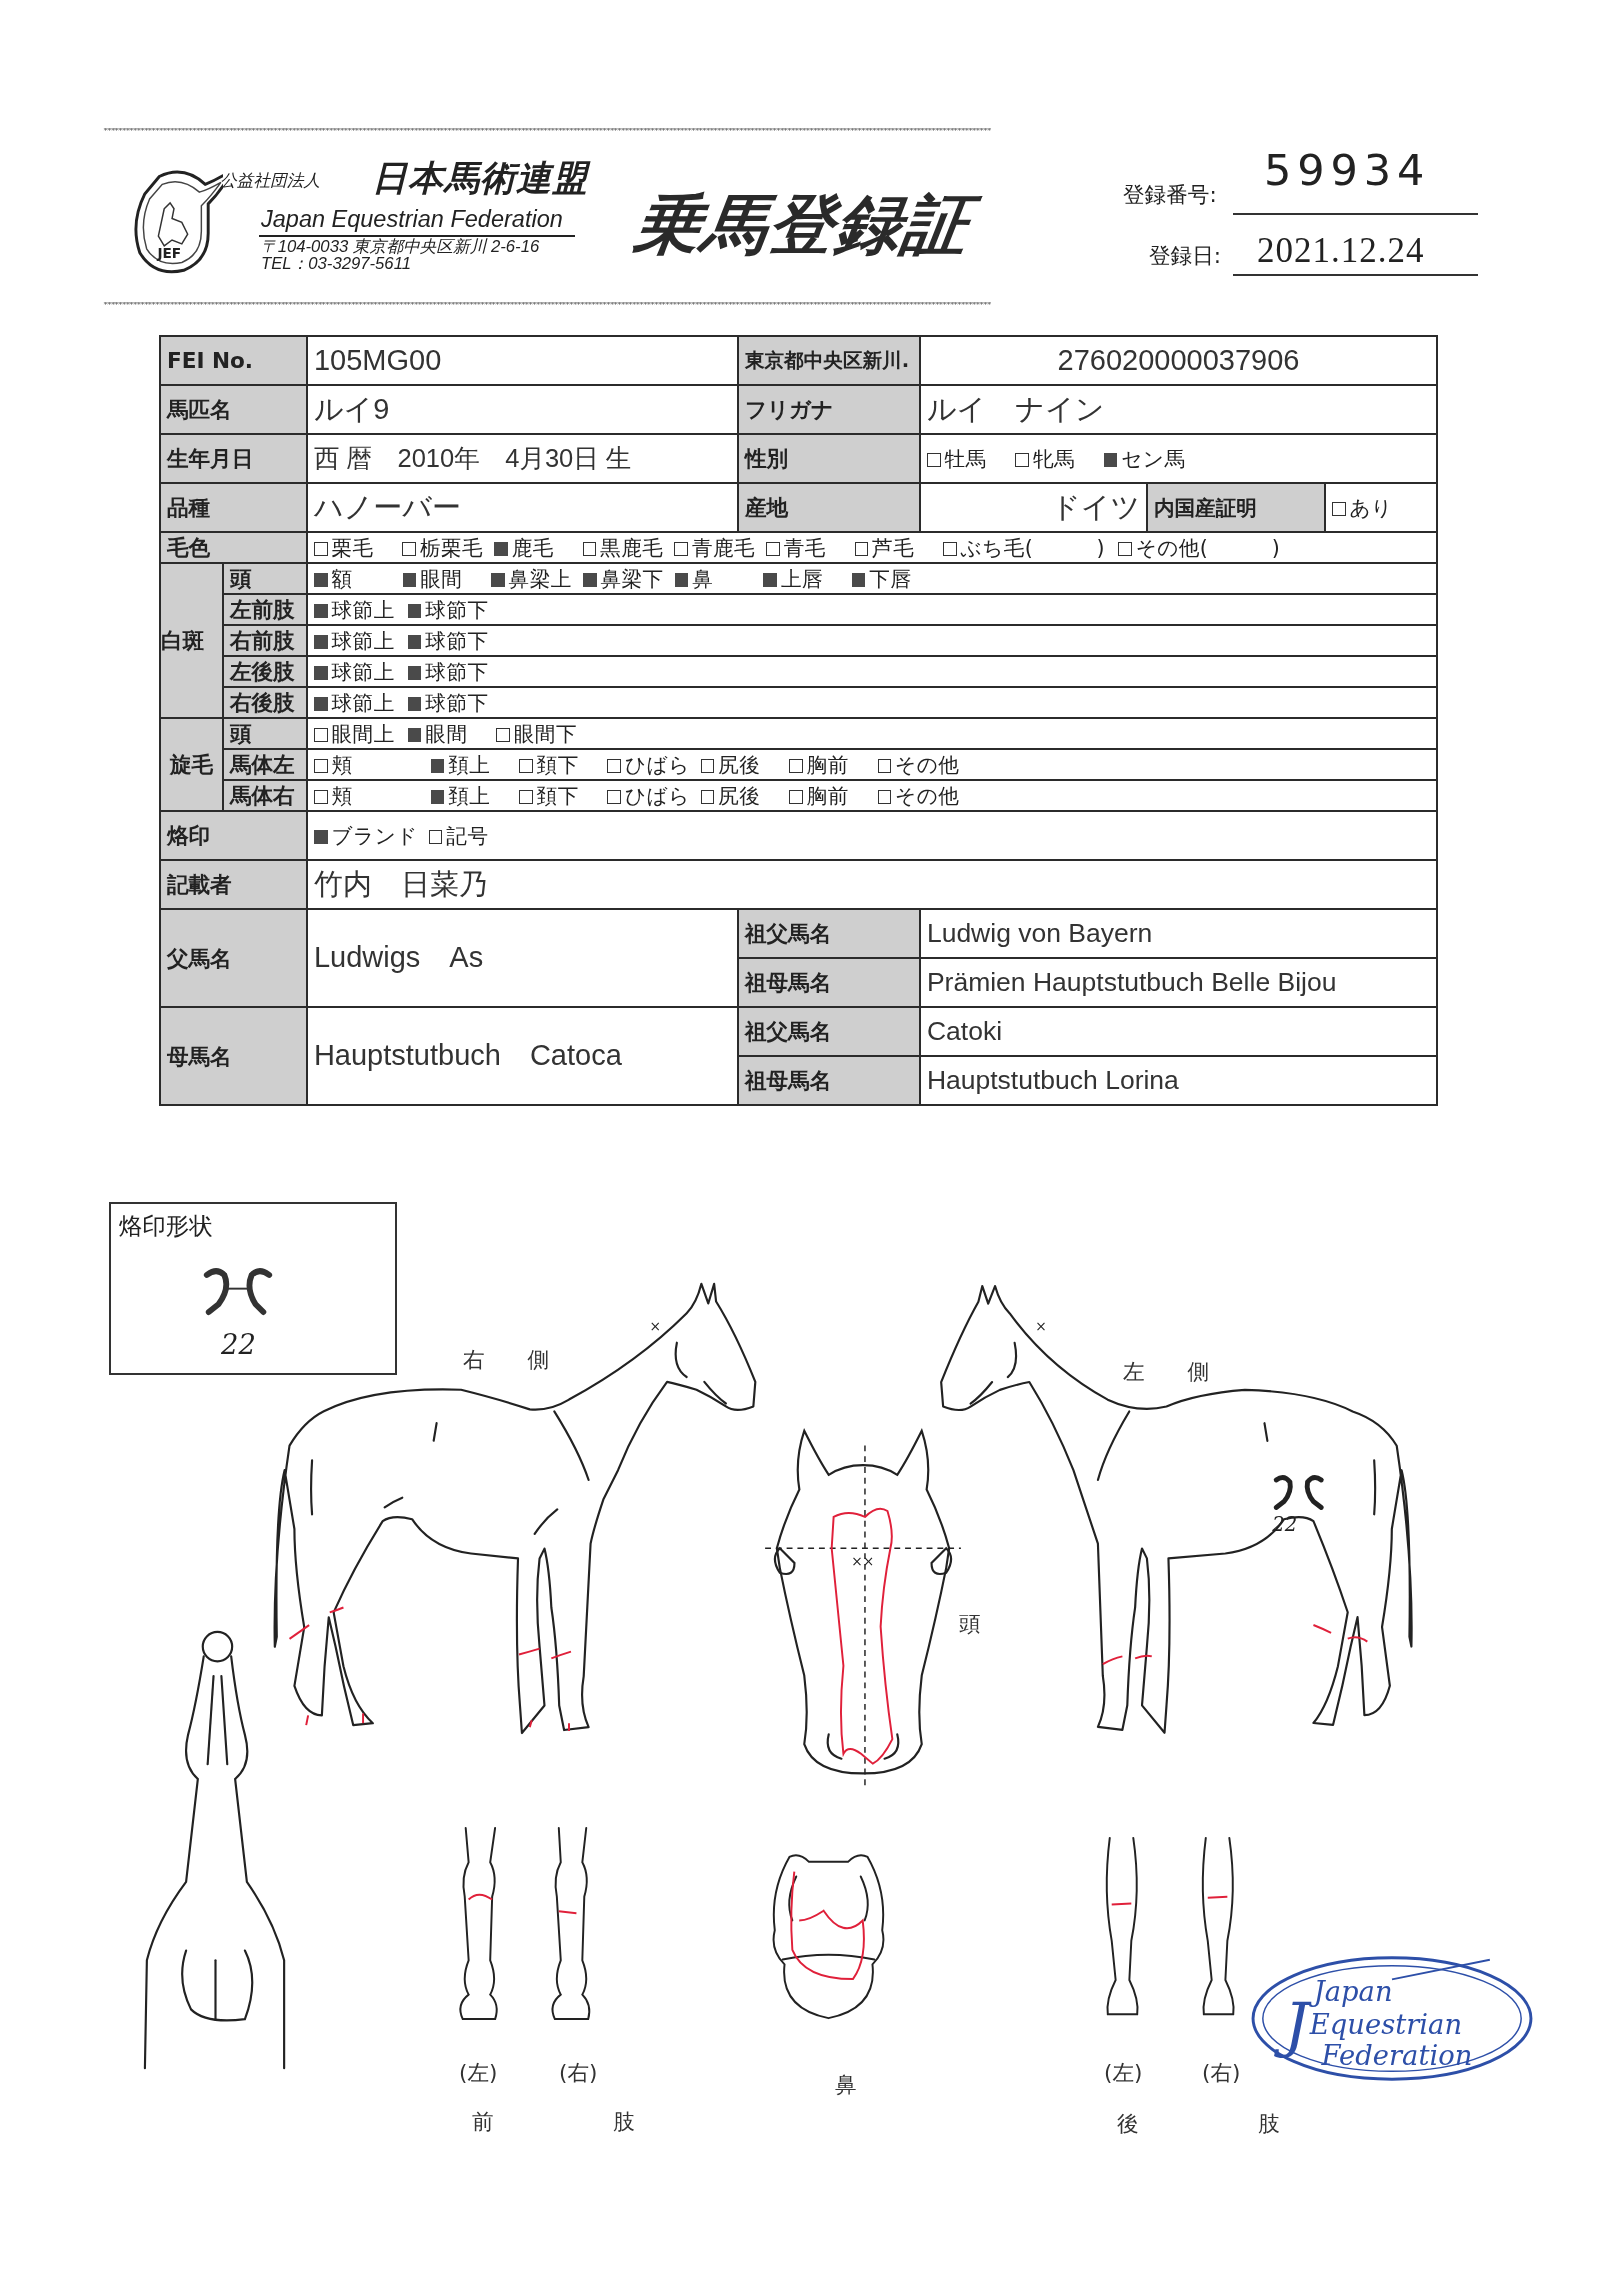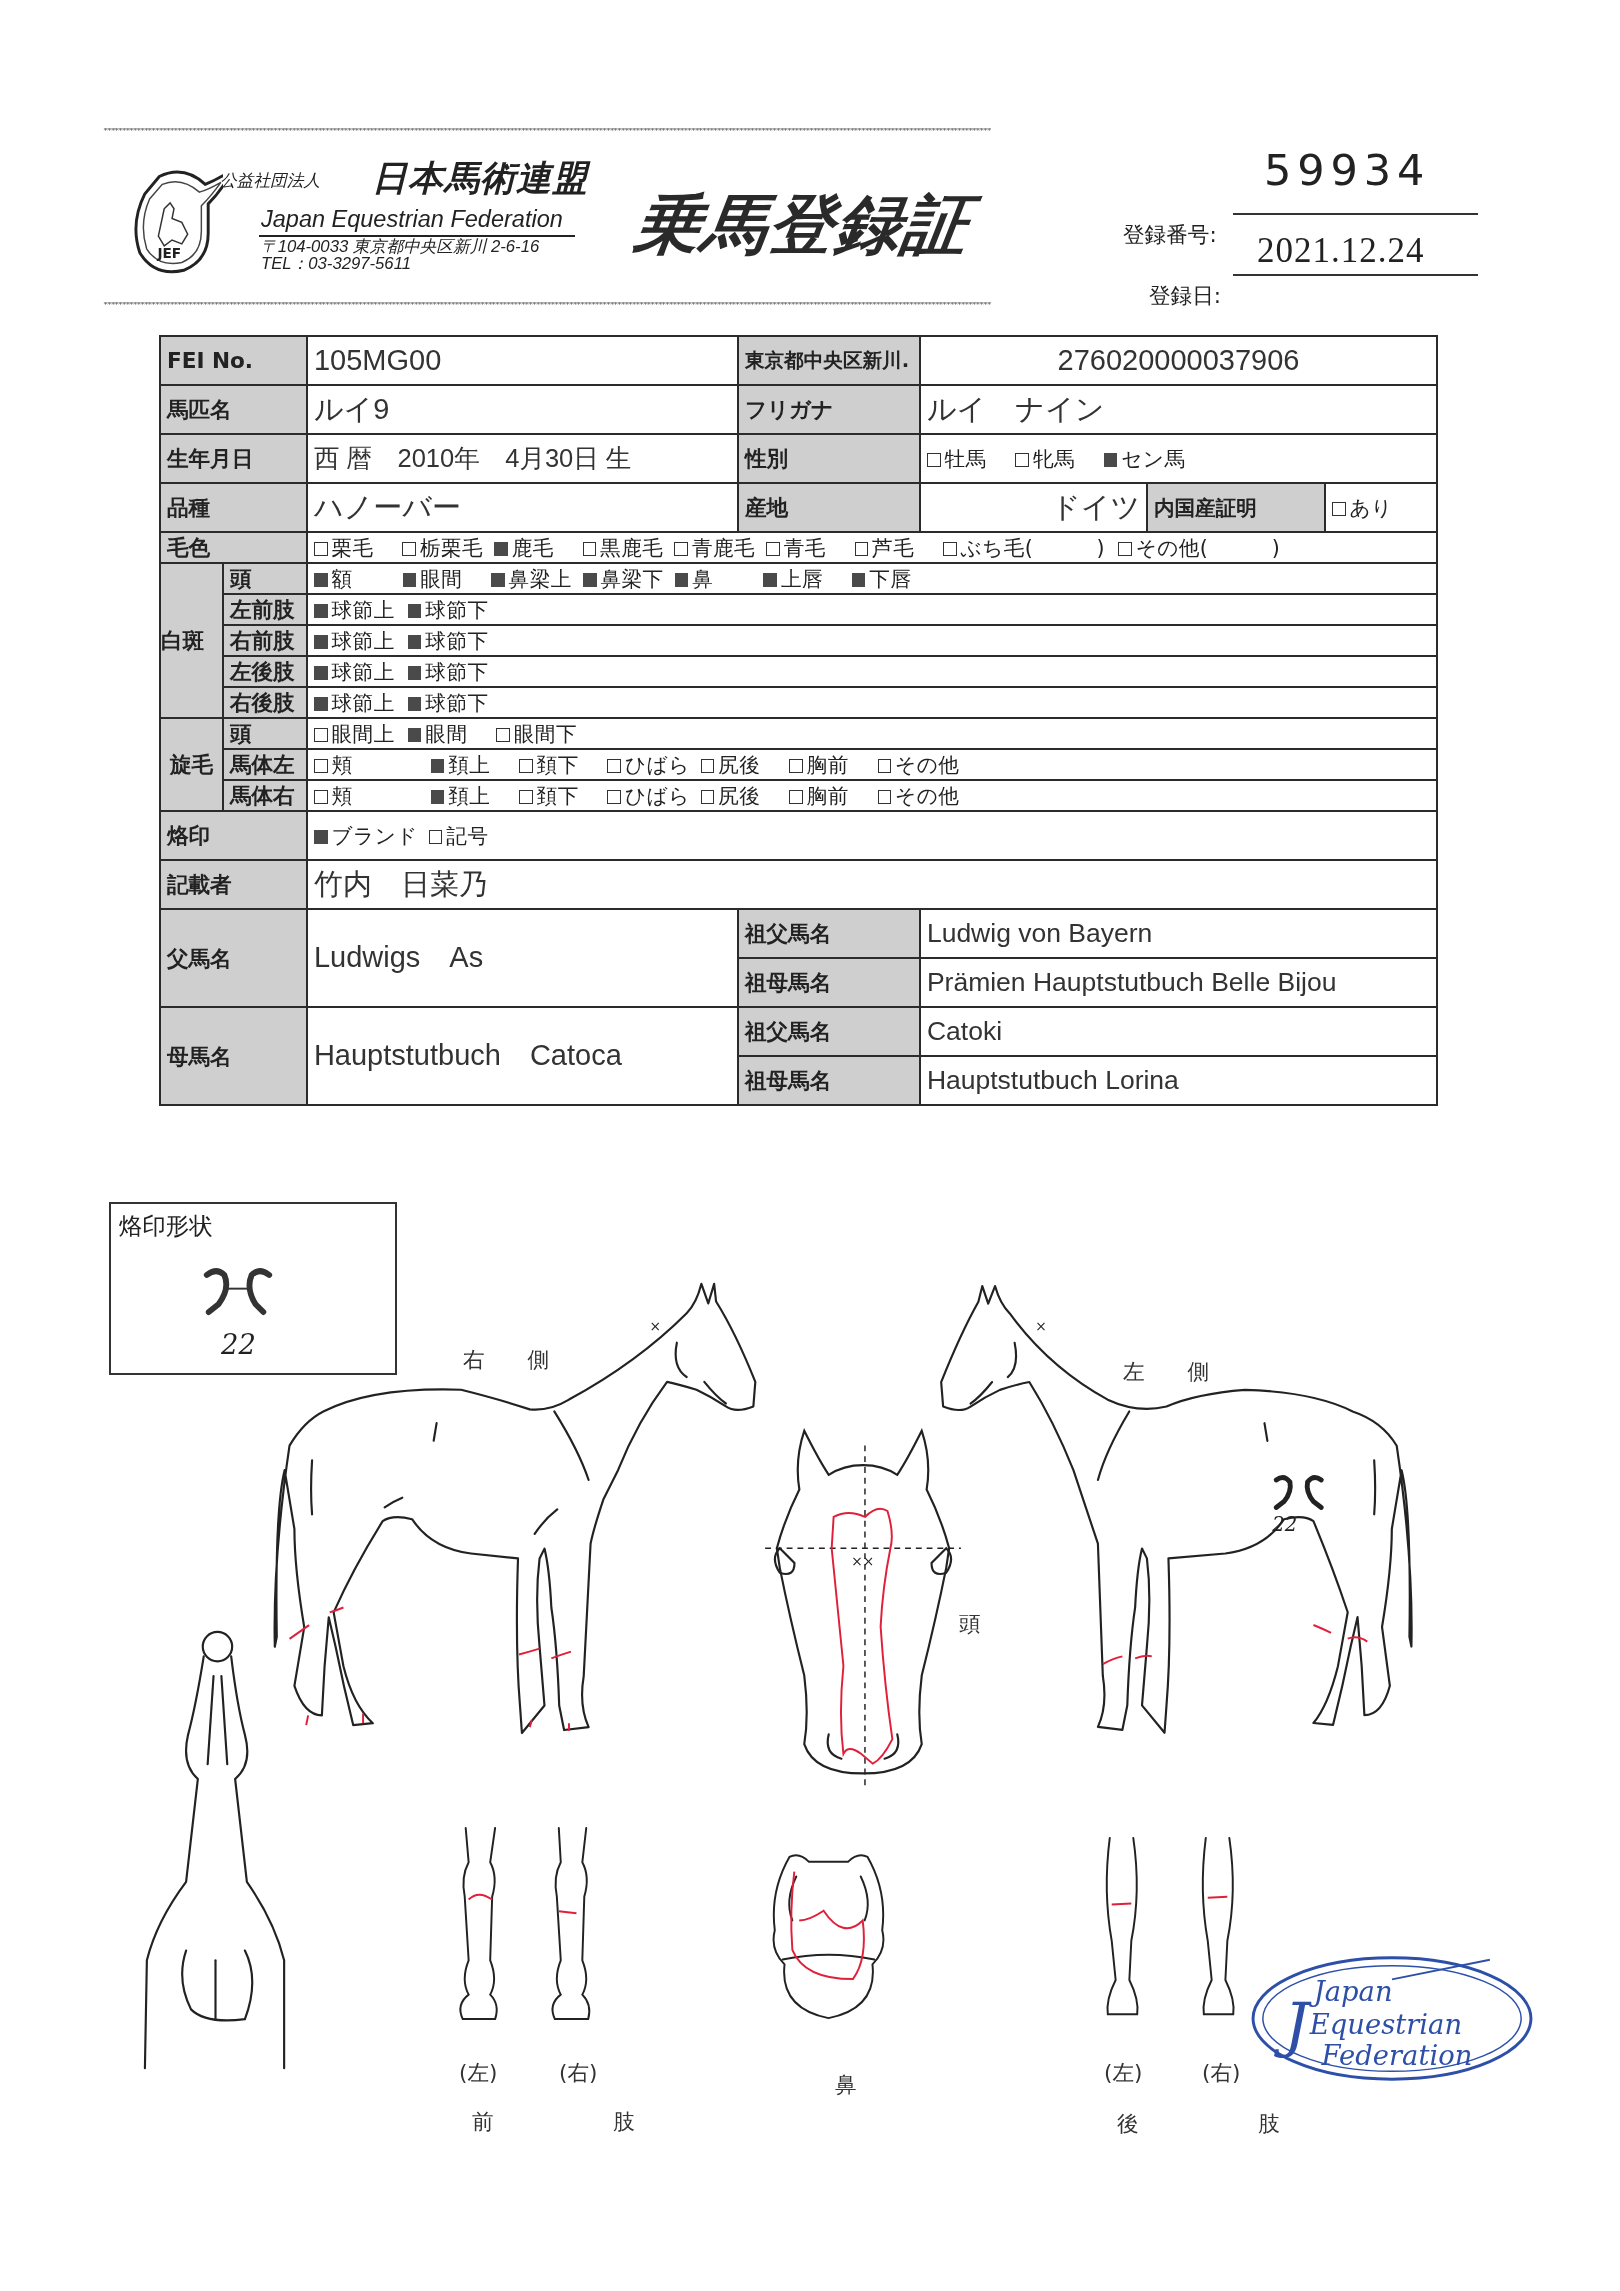--- a/index.html
+++ b/index.html
@@ -10,21 +10,21 @@
            font-family:"DejaVu Sans Mono", monospace; font-size:8.8px; line-height:7.8px;
            letter-spacing:-1.6px; color:#555; white-space:nowrap; }
   
   .logo { left:125px; top:155px; width:98px; height:127px; }
   .org-jp-small { left:220px; top:169px; font-size:16.7px; font-style:italic; }
   .org-jp { left:372px; top:155px; font-size:35px; font-style:italic; font-weight:bold; letter-spacing:1px; }
   .org-en { left:261px; top:206px; font-size:23.5px; font-style:italic; font-family:"Liberation Sans", sans-serif; }
   .org-rule { left:259px; top:235px; width:316px; height:2px; background:#222; }
   .org-addr { left:261px; top:239px; font-size:16.7px; font-style:italic; line-height:16.7px; font-family:"Liberation Sans", sans-serif; }
   .doc-title { left:635px; top:181px; font-size:65px; font-weight:bold; font-style:italic; letter-spacing:2px; color:#2a2a2a; transform:skewX(-8deg); }
-  .reg-label { font-size:21.6px;margin-top:40px; }
+  .reg-label { font-size:21.6px; }
   .reg-no-label { left:1123px; top:180px; }
   .reg-date-label { left:1149px; top:241px; }
   .reg-no-val { left:1264px; top:145px; font-size:43px; letter-spacing:5.9px; font-family:"DejaVu Sans", sans-serif; }
   .reg-date-val { left:1257px; top:231px; font-size:35px; font-family:Liberation Serif, serif; letter-spacing:1px; }
   .reg-line { height:2px; background:#333; }
   
   .tbl { position:absolute; left:159px; top:335px; width:1278px; }
   table.form { border-collapse:collapse; width:100%; table-layout:fixed; }
   table.form td { border:2px solid #2b2b2b; padding:0 5.9px; height:29px; vertical-align:middle; white-space:nowrap; overflow:hidden; }
   table.form td.lab { background:#cfcfcf; font-weight:bold; font-size:21.6px; color:#222; }

